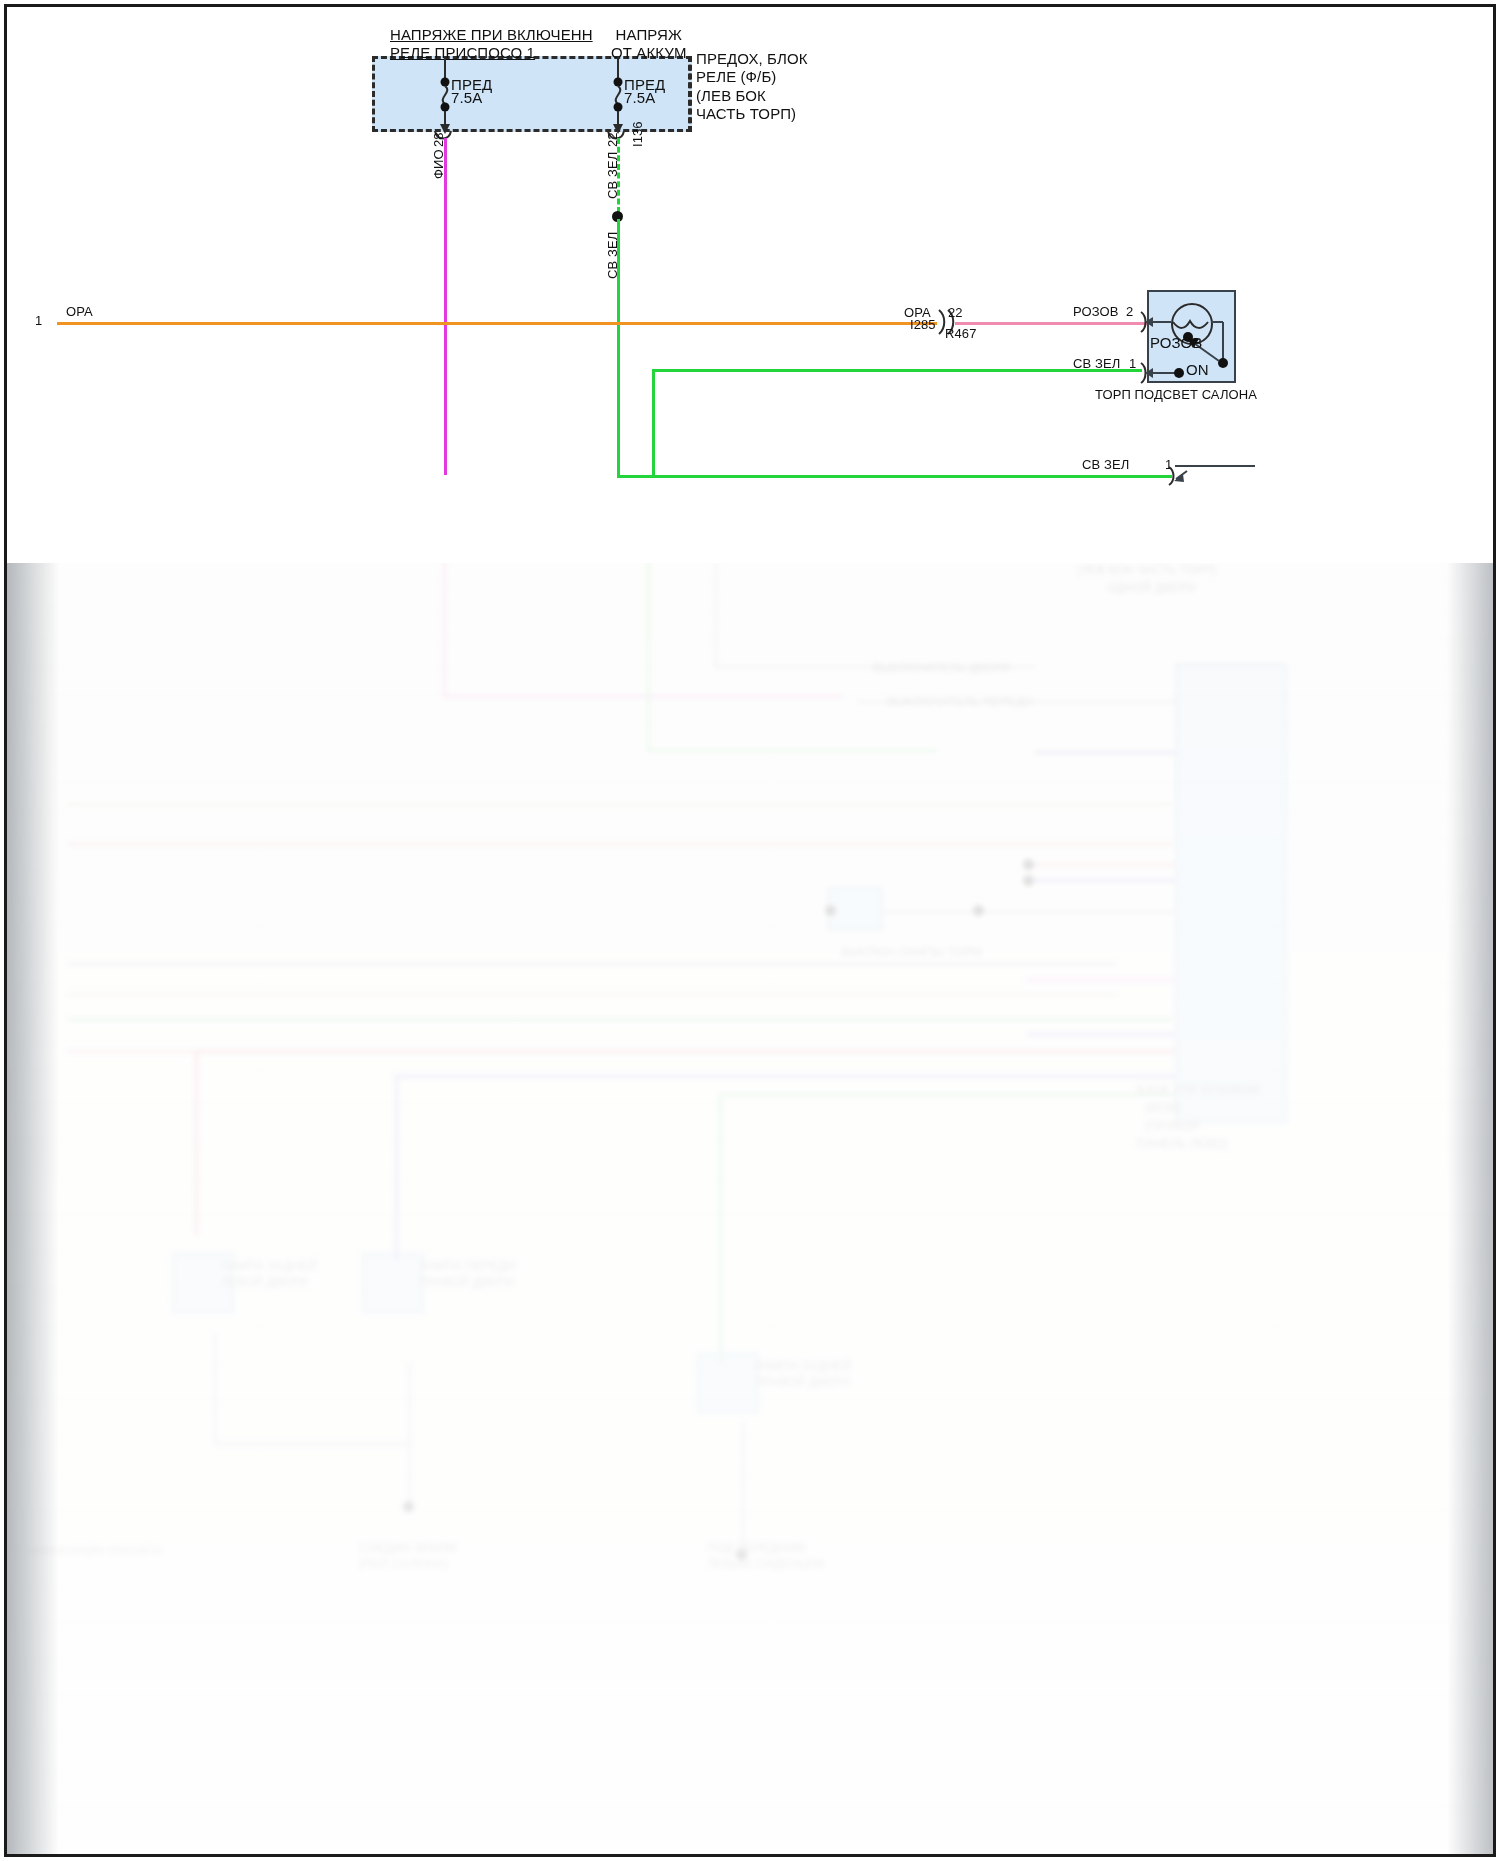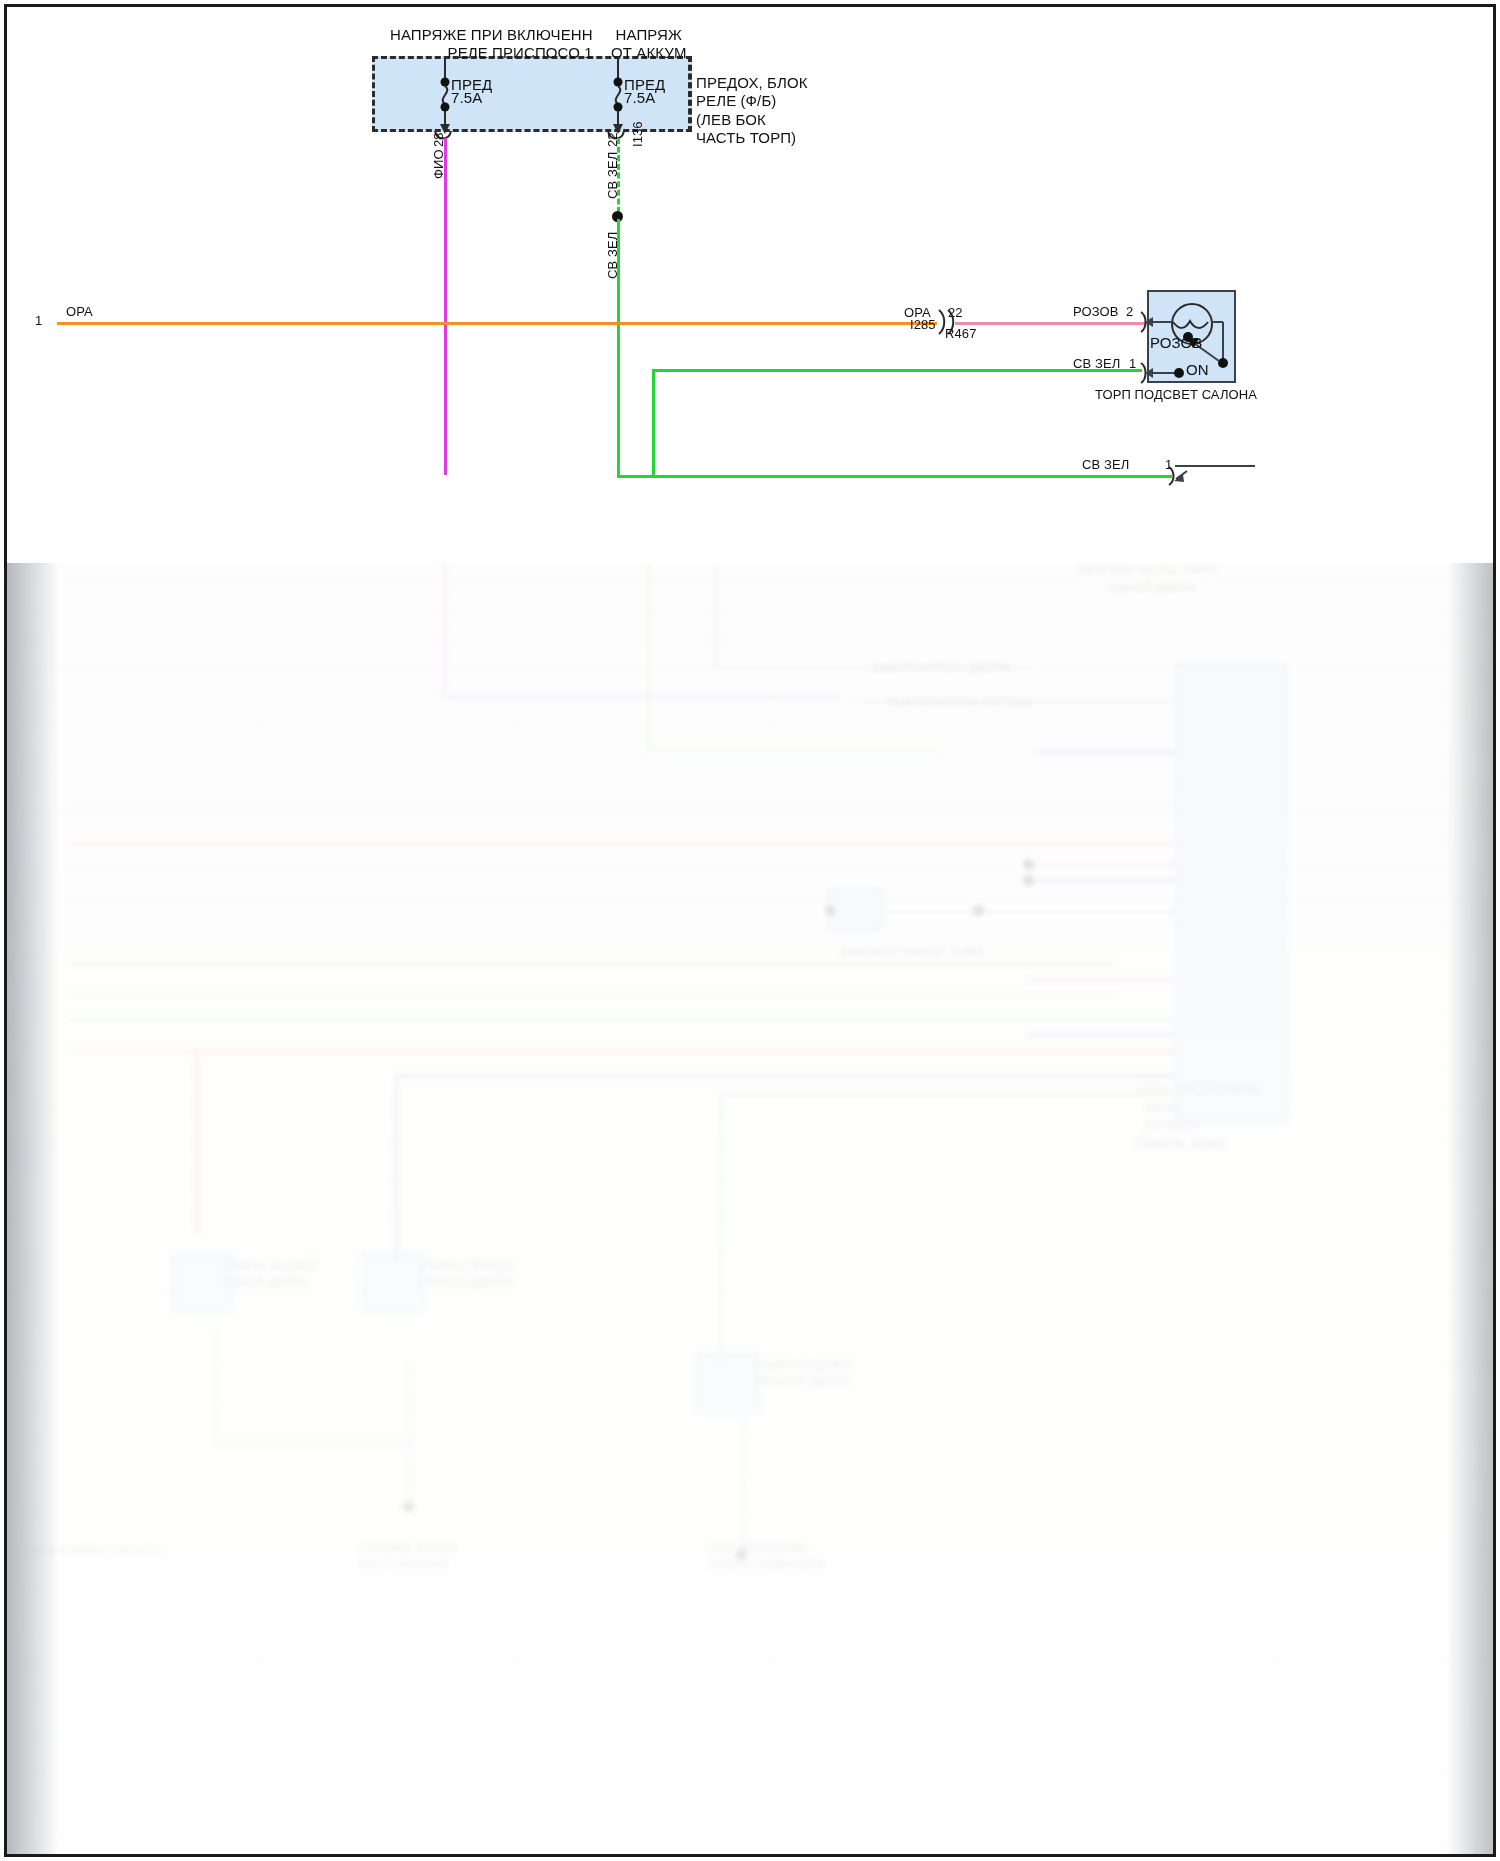--- a/index.html
+++ b/index.html
@@ -159,27 +159,27 @@
       </div>
       <div class="gradmask"></div>
       <div class="sideshade"></div>
       <div class="sideshade right"></div>
     </div>
 
     <div id="fusebox" style="left:365px;top:49px;width:320px;height:76px;"></div>
 
     <div class="bracket" style="left:681px;top:49px;height:76px;width:0;"></div>
 
-    <div class="lbl" style="left:383px;top:19px;text-align:right;">НАПРЯЖЕ ПРИ ВКЛЮЧЕНН
+    <div class="lbl" style="left:383px;top:19px;text-align:left;text-decoration:underline;">НАПРЯЖЕ ПРИ ВКЛЮЧЕНН
 РЕЛЕ ПРИСПОСО 1</div>
 
     <div class="lbl" style="left:604px;top:19px;text-align:center;">НАПРЯЖ
 ОТ АККУМ</div>
 
-    <div class="lbl" style="left:689px;top:43px;margin-top:24px;">ПРЕДОХ, БЛОК
+    <div class="lbl" style="left:689px;top:43px;">ПРЕДОХ, БЛОК
 РЕЛЕ (Ф/Б)
 (ЛЕВ БОК
 ЧАСТЬ ТОРП)</div>
 
     <svg style="left:430px;top:49px;width:24px;height:78px;">
       <line x1="8" y1="0" x2="8" y2="24" stroke="#2b2b2b" stroke-width="2"></line>
       <circle cx="8" cy="26" r="4.5" fill="#111"></circle>
       <path d="M8 30 C 16 36, 0 42, 8 48" stroke="#2b2b2b" stroke-width="2" fill="none"></path>
       <circle cx="8" cy="51" r="4.5" fill="#111"></circle>
       <line x1="8" y1="55" x2="8" y2="72" stroke="#2b2b2b" stroke-width="2"></line>

